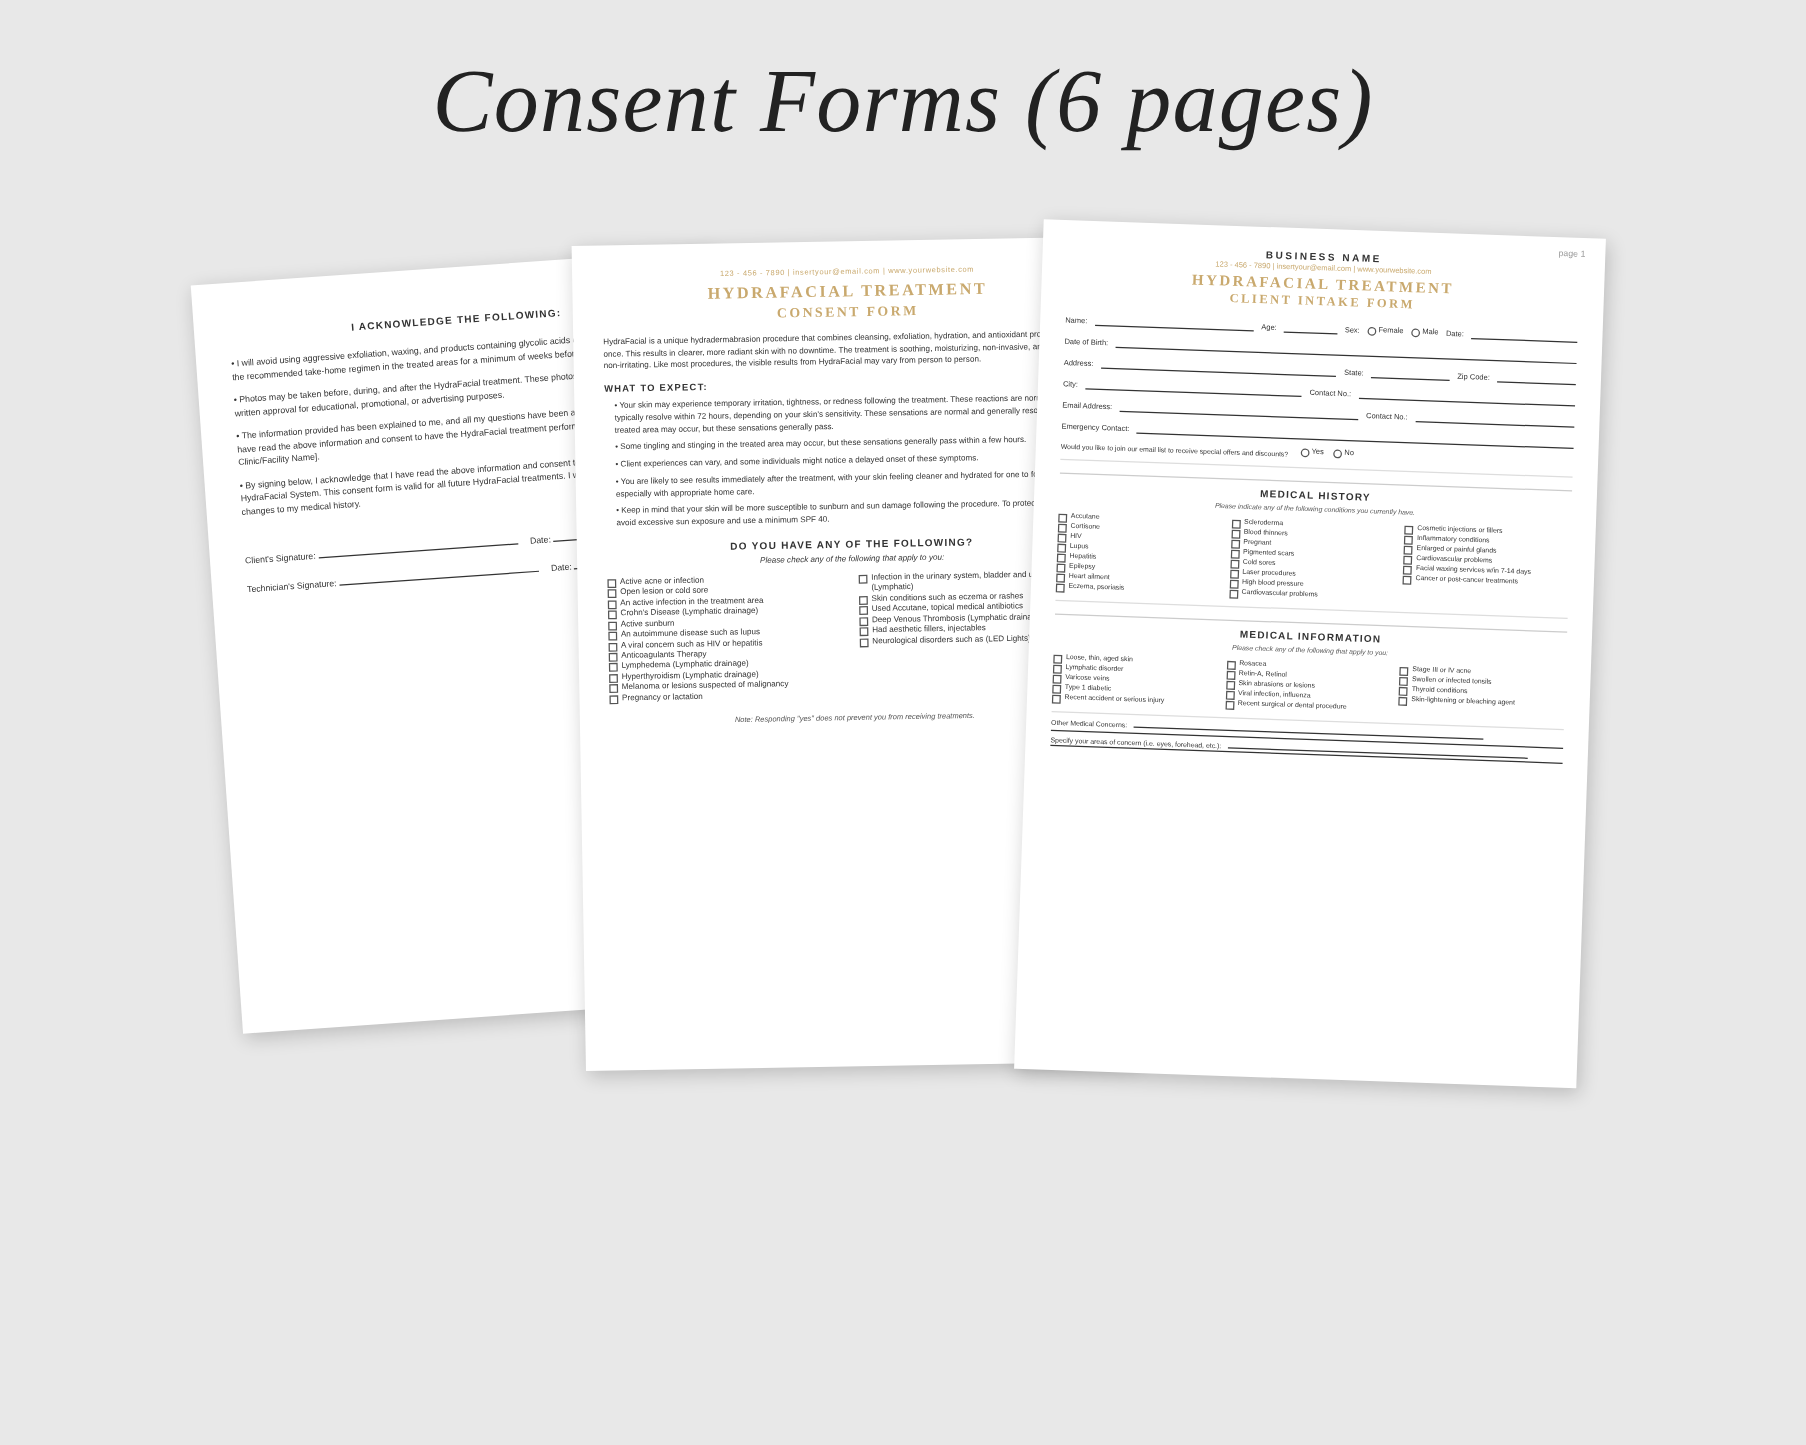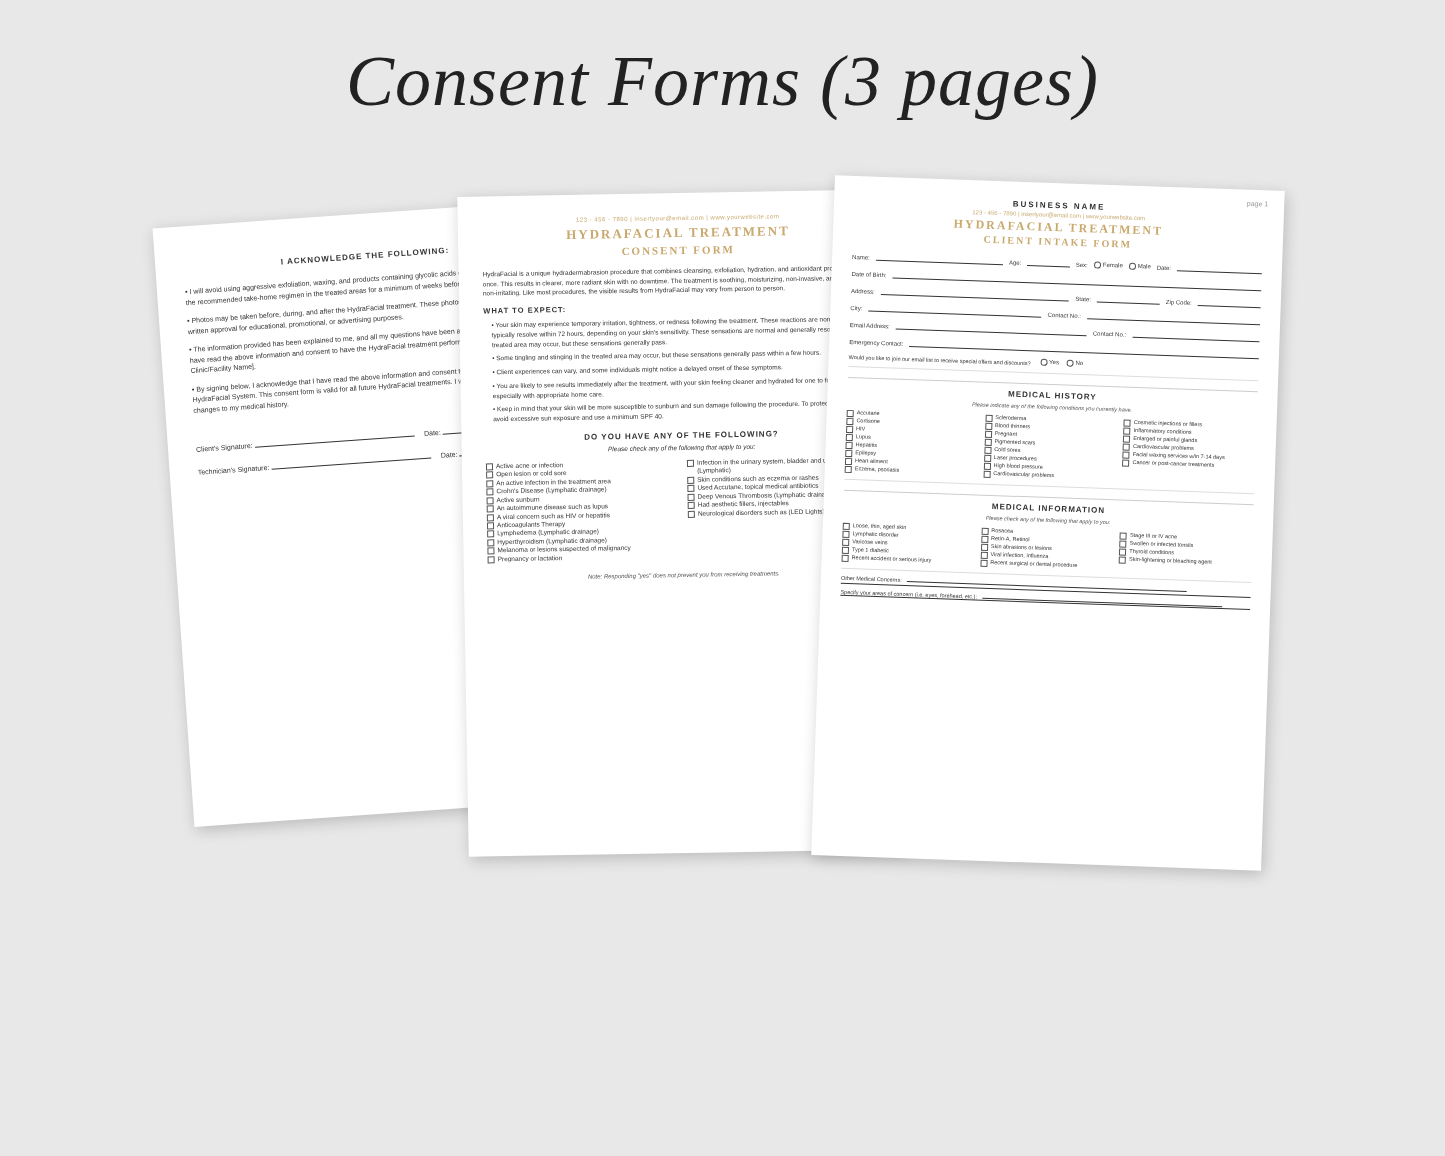--- a/index.html
+++ b/index.html
@@ -344,21 +344,21 @@
     }
 
     .p1-email-question {
       font-size: 5.5px;
       margin-bottom: 4px;
     }
   </style>
 </head>
 <body>
 
-<h1 class="page-title">Consent Forms (3 pages)</h1>
+<h1 class="page-title">Consent Forms (6 pages)</h1>
 
 <div class="documents-container">
 
   <div class="doc-page3">
     <span class="page-number">page 3</span>
     <div class="p3-title">I ACKNOWLEDGE THE FOLLOWING:</div>
 
     <div class="p3-bullet">
       <strong>•</strong> <span>I will avoid using aggressive exfoliation, waxing, and products containing glycolic acids or retinol that are not part of the recommended take-home regimen in the treated areas for a minimum of weeks before and after the treatment.</span>
     </div>

